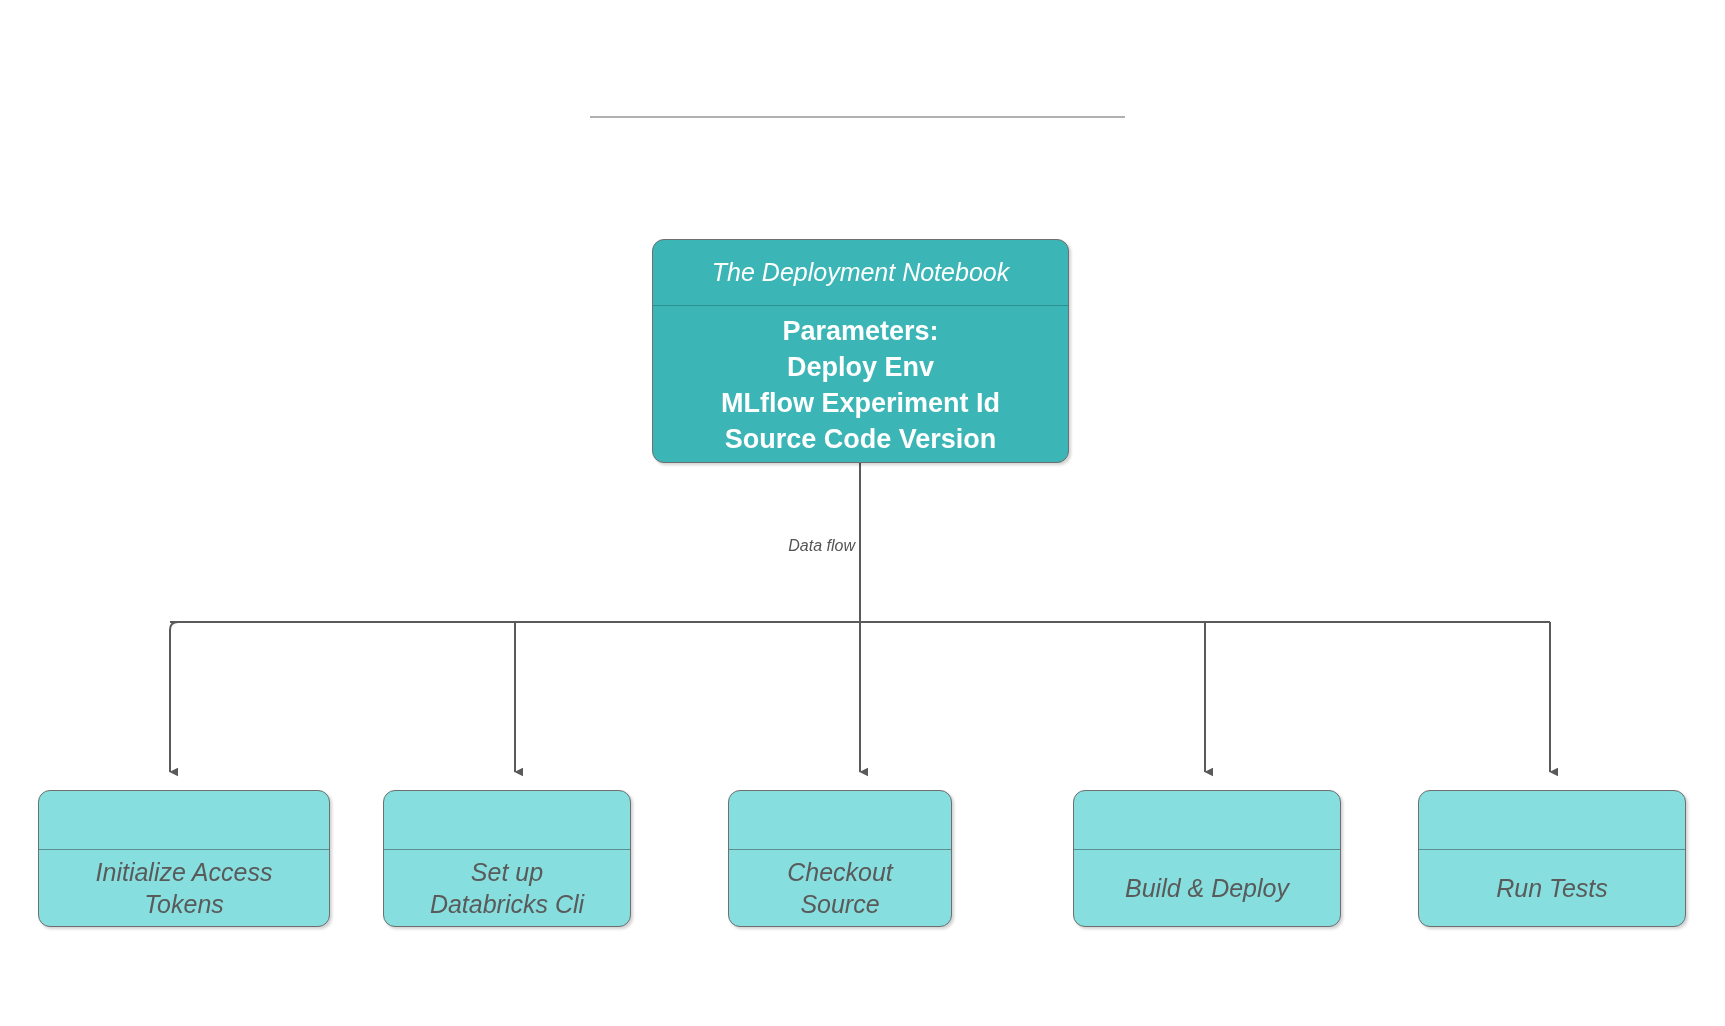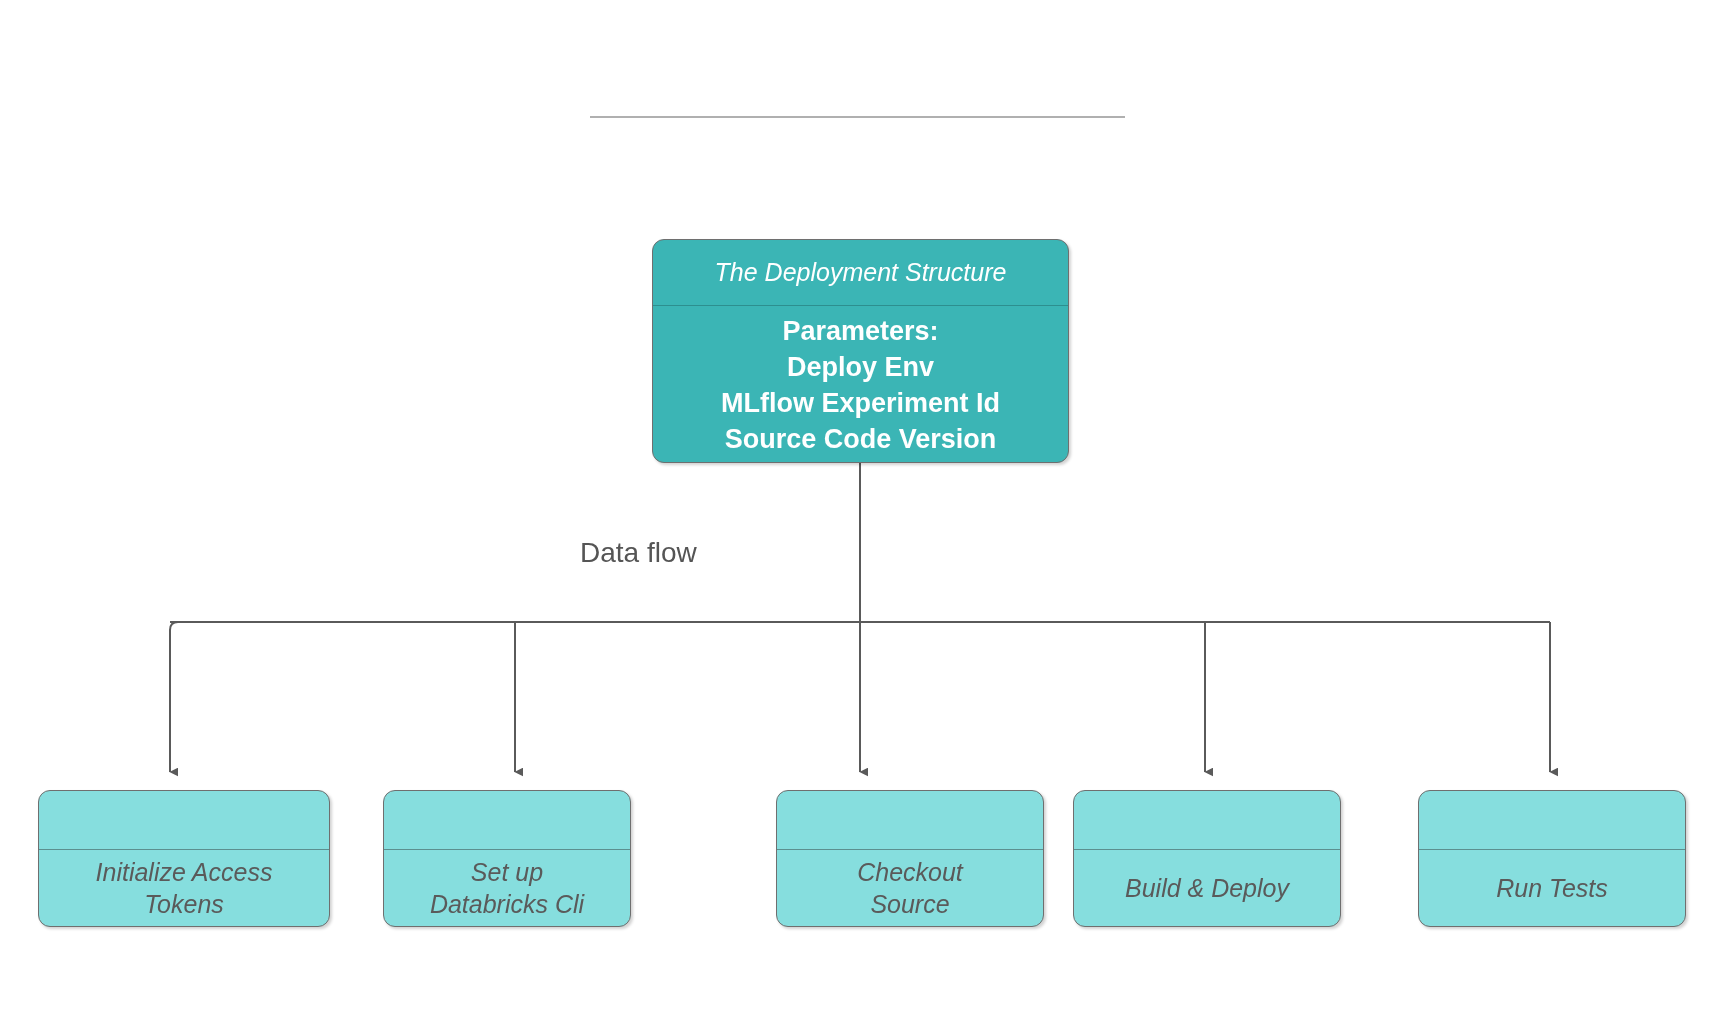--- a/index.html
+++ b/index.html
@@ -115,31 +115,33 @@
     text-align: center;
     font-style: italic;
     font-size: 25px;
     color: #5a5a5a;
     line-height: 32px;
     padding: 0 8px;
   }
 
   .leaf-1 { left: 38px;   width: 292px; }
   .leaf-2 { left: 383px;  width: 248px; justify-content: center; }
-  .leaf-3 { left: 728px;  width: 268px; margin-left: 48px; }
+  .leaf-3 { left: 728px;  width: 224px; }
   .leaf-4 { left: 1073px; width: 268px; }
   .leaf-5 { left: 1418px; width: 268px; justify-content: flex-end; }
 
   
   .edge-label {
     position: absolute;
     left: 580px;
     top: 537px;
     width: 275px;
-    font-size: 28px;
+    text-align: right;
+    font-style: italic;
+    font-size: 16px;
     color: #555555;
     white-space: nowrap;
   }
 </style>
 </head>
 <body>
 
 <div id="canvas">
 
   <div class="title-rule"></div>
@@ -162,21 +164,21 @@
     <path d="M860,622 L860,772" fill="none" stroke="#5a5a5a" stroke-width="2" marker-end="url(#arrowhead)"></path>
 
     <path d="M1205,622 L1205,772" fill="none" stroke="#5a5a5a" stroke-width="2" marker-end="url(#arrowhead)"></path>
 
     <path d="M1550,622 L1550,772" fill="none" stroke="#5a5a5a" stroke-width="2" marker-end="url(#arrowhead)"></path>
   </svg>
 
   <div class="edge-label">Data flow</div>
 
   <div class="node node-root">
-    <div class="node-header">The Deployment Structure</div>
+    <div class="node-header">The Deployment Notebook</div>
     <div class="node-body">
       <div class="param-line">Parameters:</div>
       <div class="param-line">Deploy Env</div>
       <div class="param-line">MLflow Experiment Id</div>
       <div class="param-line">Source Code Version</div>
     </div>
   </div>
 
   <div class="node node-leaf leaf-1">
     <div class="leaf-header"></div>

